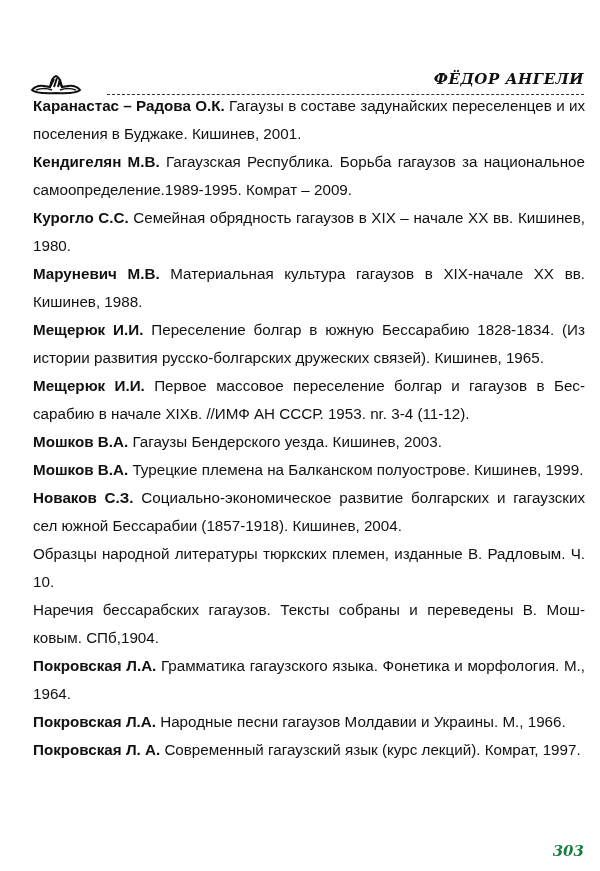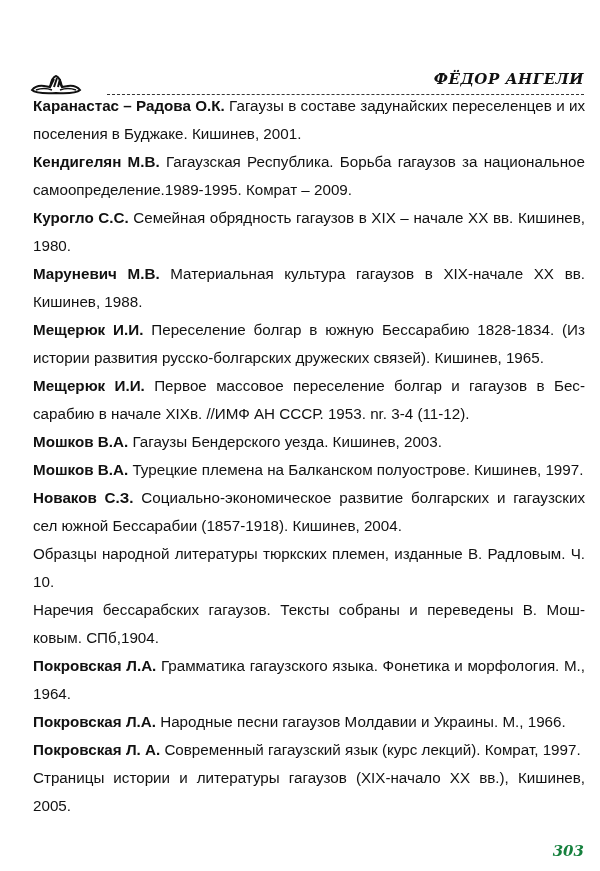--- a/index.html
+++ b/index.html
@@ -39,23 +39,22 @@
 </div>
 
 <div class="biblio">
   <p class="entry"><span class="author">Каранастас – Радова О.К.</span><span> Гагаузы в составе задунайских переселенцев и их поселения в Буджаке. Кишинев, 2001.</span></p>
   <p class="entry"><span class="author">Кендигелян М.В.</span><span> Гагаузская Республика. Борьба гагаузов за националь­ное самоопределение.1989-1995. Комрат – 2009.</span></p>
   <p class="entry"><span class="author">Курогло С.С.</span><span> Семейная обрядность гагаузов в XIX – начале XX вв. Киши­нев, 1980.</span></p>
   <p class="entry"><span class="author">Маруневич М.В.</span><span> Материальная культура гагаузов в XIX-начале XX вв. Кишинев, 1988.</span></p>
   <p class="entry"><span class="author">Мещерюк И.И.</span><span> Переселение болгар в южную Бессарабию 1828-1834. (Из истории развития русско-болгарских дружеских связей). Кишинев, 1965.</span></p>
   <p class="entry"><span class="author">Мещерюк И.И.</span><span> Первое массовое переселение болгар и гагаузов в Бес­сарабию в начале XIXв. //ИМФ АН СССР. 1953. nr. 3-4 (11-12).</span></p>
   <p class="entry"><span class="author">Мошков В.А.</span><span> Гагаузы Бендерского уезда. Кишинев, 2003.</span></p>
-  <p class="entry"><span class="author">Мошков В.А.</span><span> Турецкие племена на Балканском полуострове. Кишинев, 1997.</span></p>
+  <p class="entry"><span class="author">Мошков В.А.</span><span> Турецкие племена на Балканском полуострове. Кишинев, 1999.</span></p>
   <p class="entry"><span class="author">Новаков С.З.</span><span> Социально-экономическое развитие болгарских и гагауз­ских сел южной Бессарабии (1857-1918). Кишинев, 2004.</span></p>
   <p class="entry"><span class="author"></span><span>Образцы народной литературы тюркских племен, изданные В. Радло­вым. Ч. 10.</span></p>
   <p class="entry"><span class="author"></span><span>Наречия бессарабских гагаузов. Тексты собраны и переведены В. Мош­ковым. СПб,1904.</span></p>
   <p class="entry"><span class="author">Покровская Л.А.</span><span> Грамматика гагаузского языка. Фонетика и морфо­логия. М., 1964.</span></p>
   <p class="entry"><span class="author">Покровская Л.А.</span><span> Народные песни гагаузов Молдавии и Украины. М., 1966.</span></p>
   <p class="entry"><span class="author">Покровская Л. А.</span><span> Современный гагаузский язык (курс лекций). Комрат, 1997.</span></p>
-  <p class="entry"><span class="author"></span><span>Страницы истории и литературы гагаузов (XIX-начало XX вв.), Кишинев, 2005.</span></p>
 </div>
 
 <div class="page-number">303</div>
 
 </body></html>

